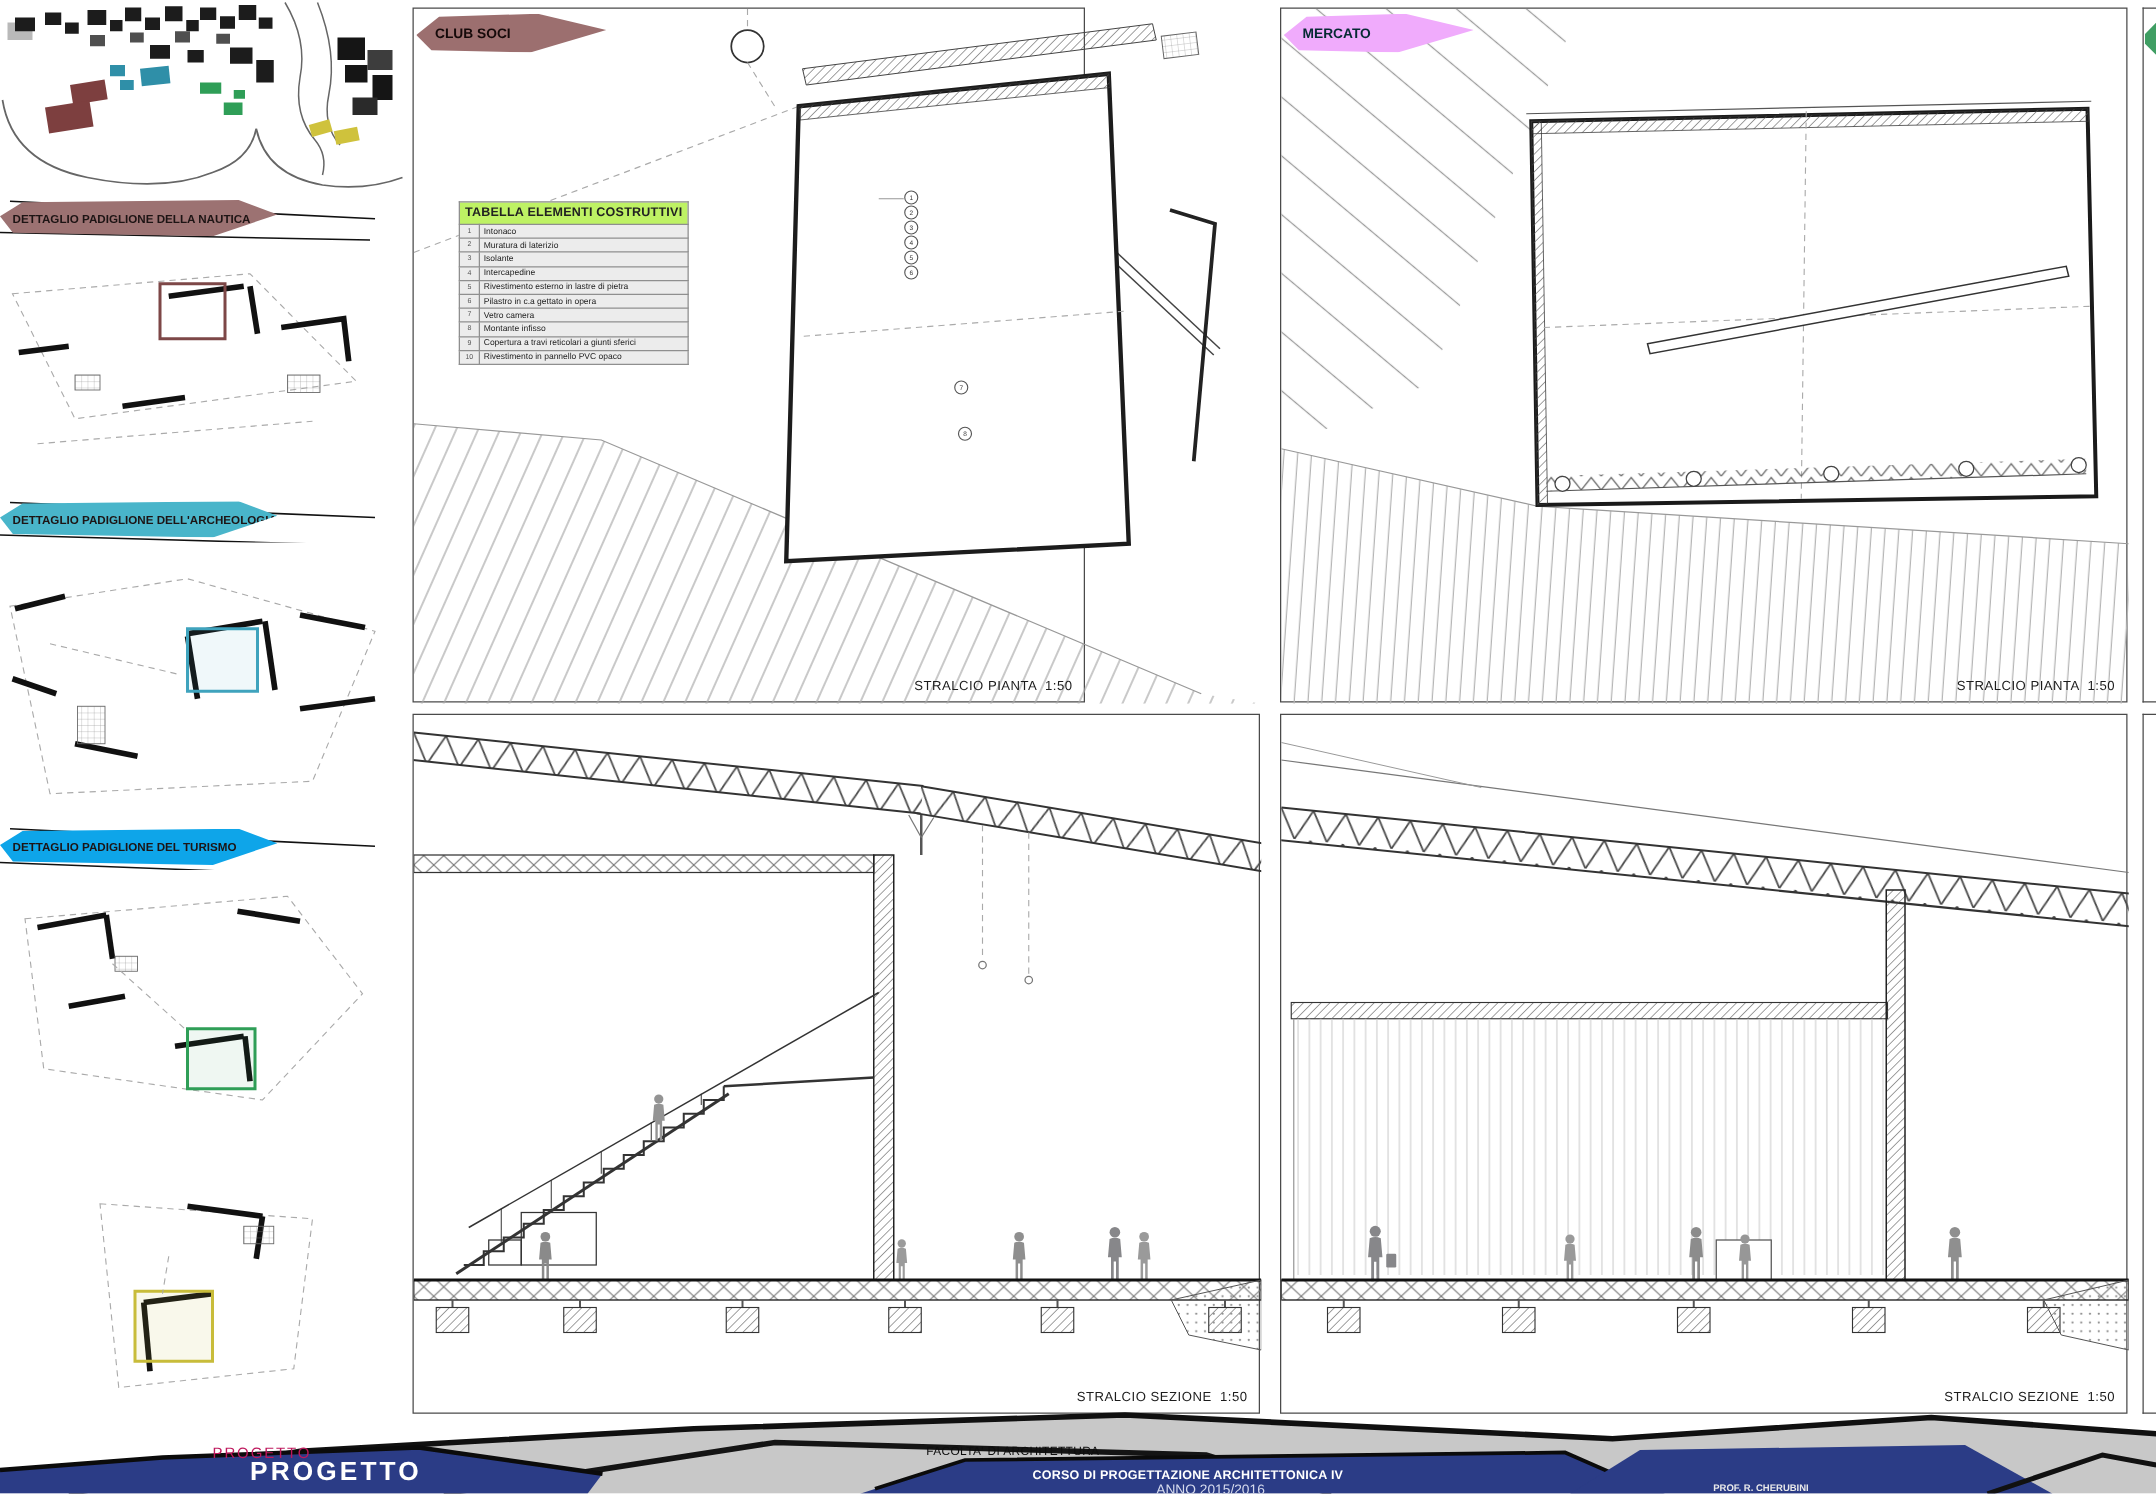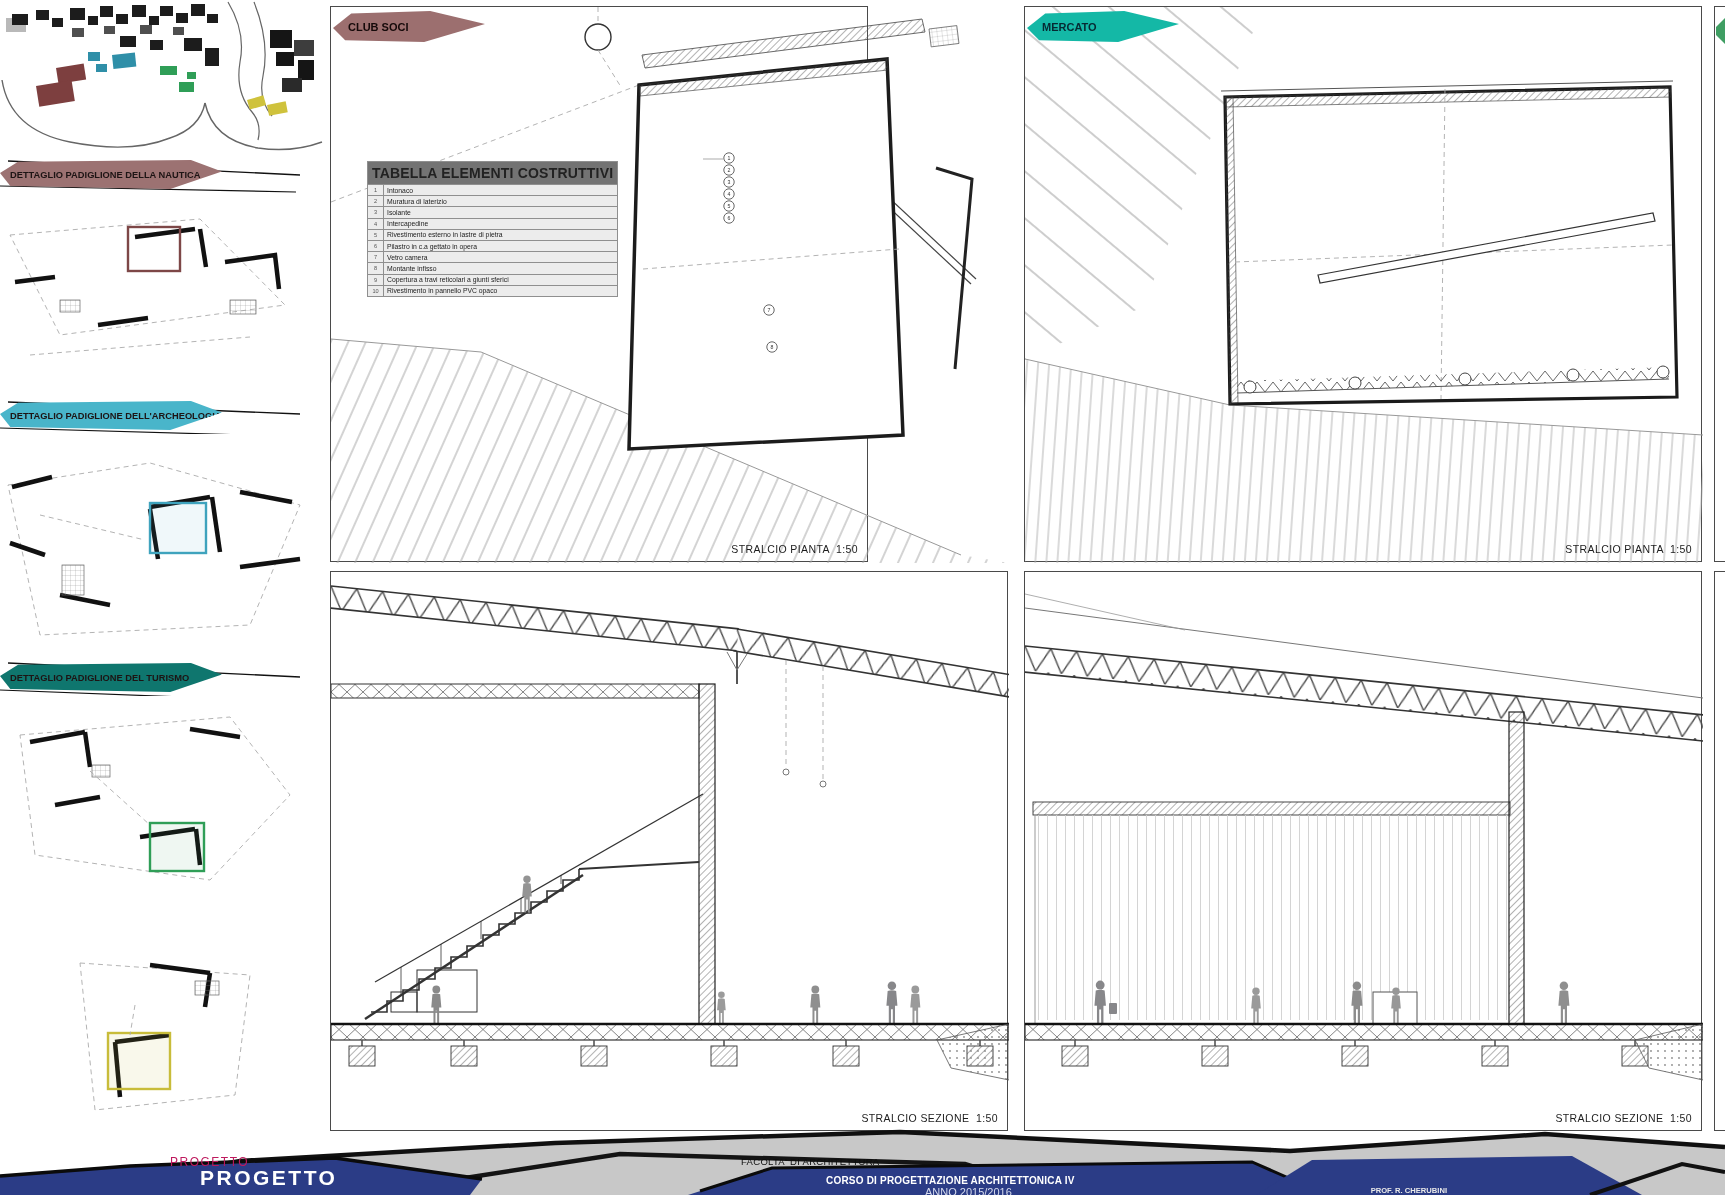--- a/index.html
+++ b/index.html
@@ -5,30 +5,30 @@
   html,body{margin:0;padding:0;background:#fff}
   #board{position:relative;width:1725px;height:1195px;background:#ffffff;overflow:hidden;
          font-family:"Liberation Sans",sans-serif;color:#222}
   .panel{position:absolute;background:#fff;border:1px solid #4a4a4a;box-sizing:border-box}
   .draw{position:absolute;left:0;top:0}
   .caption{position:absolute;right:9px;bottom:6px;font-size:10.5px;color:#1c1c1c;letter-spacing:.4px;white-space:pre}
   .ribbon{position:absolute;top:4px;left:2px;width:152px;height:31px;display:flex;align-items:center;
           padding-left:15px;box-sizing:border-box;font-weight:bold;font-size:11px;color:#150909;
           clip-path:polygon(0 55%,12% 8%,64% 0,100% 42%,60% 100%,8% 94%);z-index:5}
   .c-soci{background:#9c6f6f}
-  .c-mercato{background:#14b8a6;color:#062a33}
+  .c-mercato{background:#f0abfc;color:#062a33}
   .banner{position:absolute;left:0;width:305px;height:36px}
   .banner svg{position:absolute;left:0;top:0}
   .banner .shape{position:absolute;left:0;top:3px;width:258px;height:29px;display:flex;align-items:center;
           padding-left:10px;box-sizing:border-box;font-weight:bold;font-size:9.3px;color:#1d1414;
           clip-path:polygon(0 45%,7% 6%,74% 0,86% 40%,66% 100%,4% 90%)}
-  .b0{background:#9c7272}.b1{background:#49b5ca}.b2{background:#0f766e}.b3{background:#d6ca4d}
+  .b0{background:#9c7272}.b1{background:#49b5ca}.b2{background:#0ea5e9}.b3{background:#d6ca4d}
   .tbl{position:absolute;left:36px;top:154px;border-collapse:collapse;background:#ececec;z-index:4}
   .tbl td{border:0.6px solid #8f8f8f;font-size:6.8px;padding:1.6px 3px;color:#222;white-space:nowrap}
-  .tbl .th{font-size:14px;font-weight:bold;padding:3px 4px;background:#737373;letter-spacing:.2px}
+  .tbl .th{font-size:10px;font-weight:bold;padding:3px 4px;background:#bef264;letter-spacing:.2px}
   .tbl .num{width:9px;text-align:center;color:#555;font-size:5.6px}
   .tbl .lbl{min-width:158px}
   .dash{stroke:#aaa;stroke-width:.9;stroke-dasharray:5 4;fill:none}
   .ftxt{position:absolute;z-index:12;white-space:pre}
   .f-fac{left:741px;top:1156px;font-size:9.5px;font-weight:normal;color:#0e0e0e;letter-spacing:.3px}
   .f-course{left:826px;top:1175px;font-size:10px;font-weight:bold;color:#fff;letter-spacing:.2px}
   .f-year{left:925px;top:1186px;font-size:11px;color:#d6dbee}
   .f-prog{left:170px;top:1155px;font-size:12px;font-weight:normal;color:#be185d;letter-spacing:1.5px}
   .f-atl{left:200px;top:1166px;font-size:21px;font-weight:bold;color:#fff;letter-spacing:2.5px}
   .f-names{left:1145px;top:1167px;width:302px;text-align:right;font-size:7.6px;line-height:9.4px;

